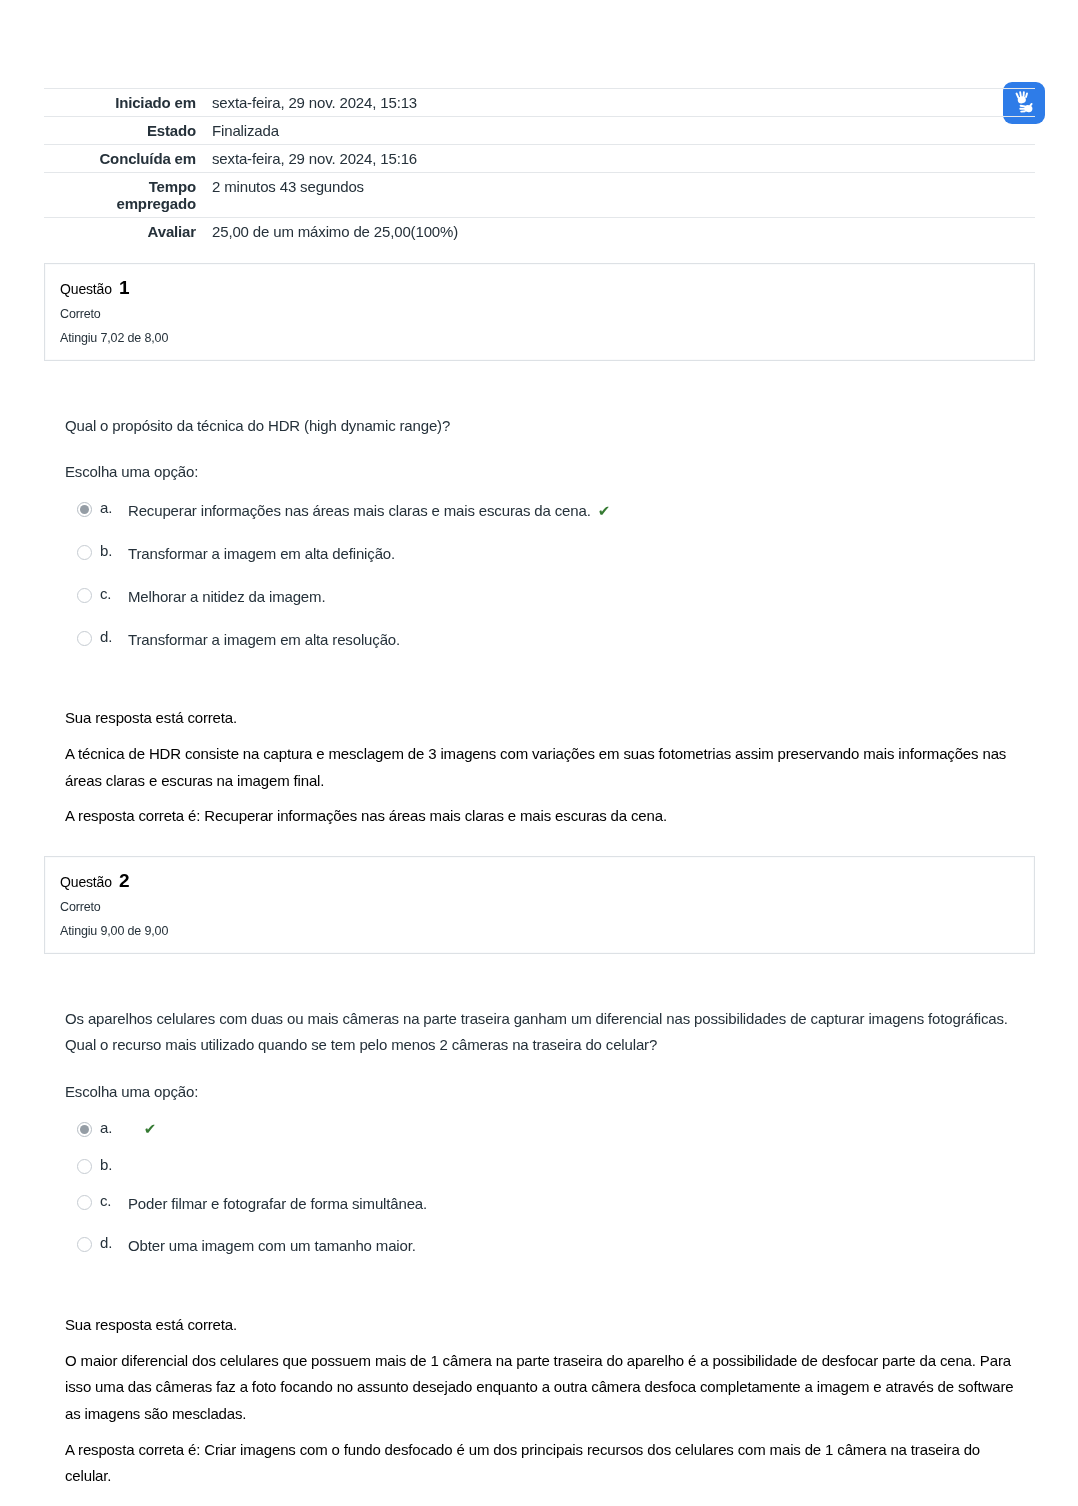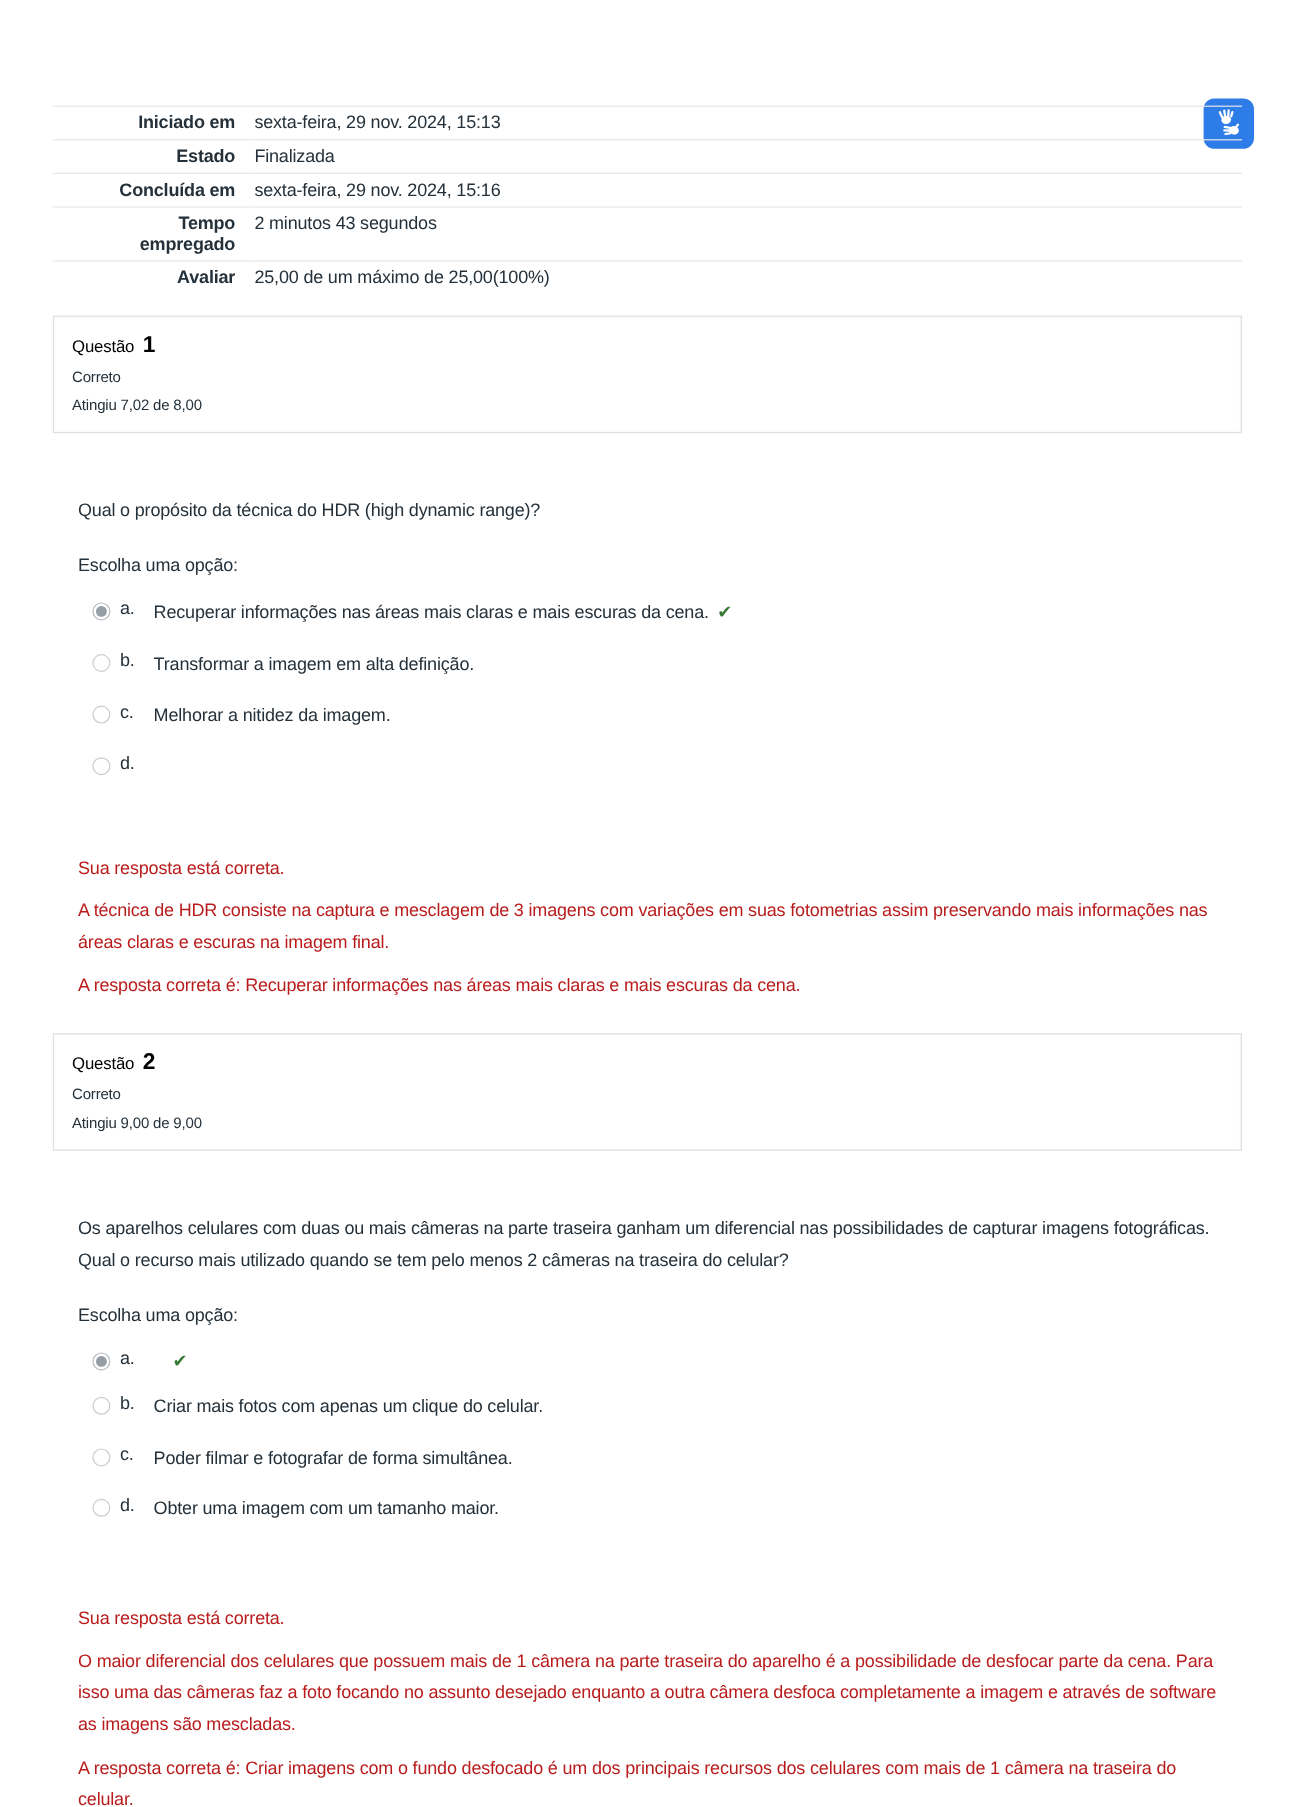--- a/index.html
+++ b/index.html
@@ -86,21 +86,21 @@
     border-radius: 50%;
     background: #959da5;
   }
   .letter { flex: none; width: 28px; }
   .opt-text { flex: 1; line-height: 1.65; max-width: 860px; }
   .check { color: #357a32; font-weight: 700; font-size: 15px; letter-spacing: 0; }
   .check-inline { margin-left: 7px; }
   .check-right { flex: none; width: 44px; text-align: center; padding-top: 1px; }
 
   
-  .feedback { margin-top: 56px; color: #b91c1c; line-height: 1.78; max-width: 952px; }
+  .feedback { margin-top: 44px; color: #000000; line-height: 1.78; max-width: 952px; }
   .feedback p { margin-bottom: 9px; }
 
   .question.second .qinfo { margin-top: 26px; }
 </style>
 </head>
 <body>
 
 <button class="vlibras-btn" aria-label="VLibras">
   <span>
     <svg viewBox="0 0 48 48" aria-hidden="true">
@@ -172,20 +172,21 @@
           <span class="opt-text">Transformar a imagem em alta definição.</span>
         </div>
         <div class="option">
           <span class="radio"></span>
           <span class="letter">c.</span>
           <span class="opt-text">Melhorar a nitidez da imagem.</span>
         </div>
         <div class="option">
           <span class="radio"></span>
           <span class="letter">d.</span>
+          <span class="opt-text">Transformar a imagem em alta resolução.</span>
         </div>
       </div>
 
       <div class="feedback">
         <p>Sua resposta está correta.</p>
         <p>A técnica de HDR consiste na captura e mesclagem de 3 imagens com variações em suas fotometrias assim preservando mais informações nas áreas claras e escuras na imagem final.</p>
         <p>A resposta correta é: Recuperar informações nas áreas mais claras e mais escuras da cena.</p>
       </div>
     </div>
   </section>
@@ -205,21 +206,20 @@
 
       <div class="options">
         <div class="option">
           <span class="radio checked"></span>
           <span class="letter">a.</span>
           <span class="check check-right">✔</span>
         </div>
         <div class="option">
           <span class="radio"></span>
           <span class="letter">b.</span>
-          <span class="opt-text">Criar mais fotos com apenas um clique do celular.</span>
         </div>
         <div class="option">
           <span class="radio"></span>
           <span class="letter">c.</span>
           <span class="opt-text">Poder filmar e fotografar de forma simultânea.</span>
         </div>
         <div class="option">
           <span class="radio"></span>
           <span class="letter">d.</span>
           <span class="opt-text">Obter uma imagem com um tamanho maior.</span>

